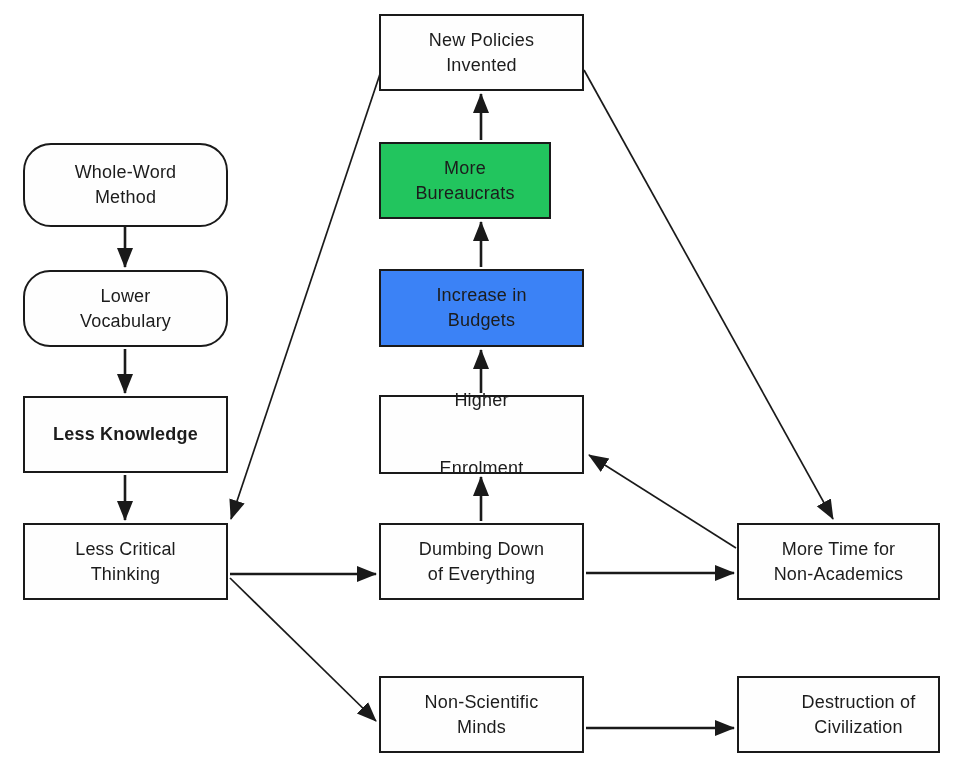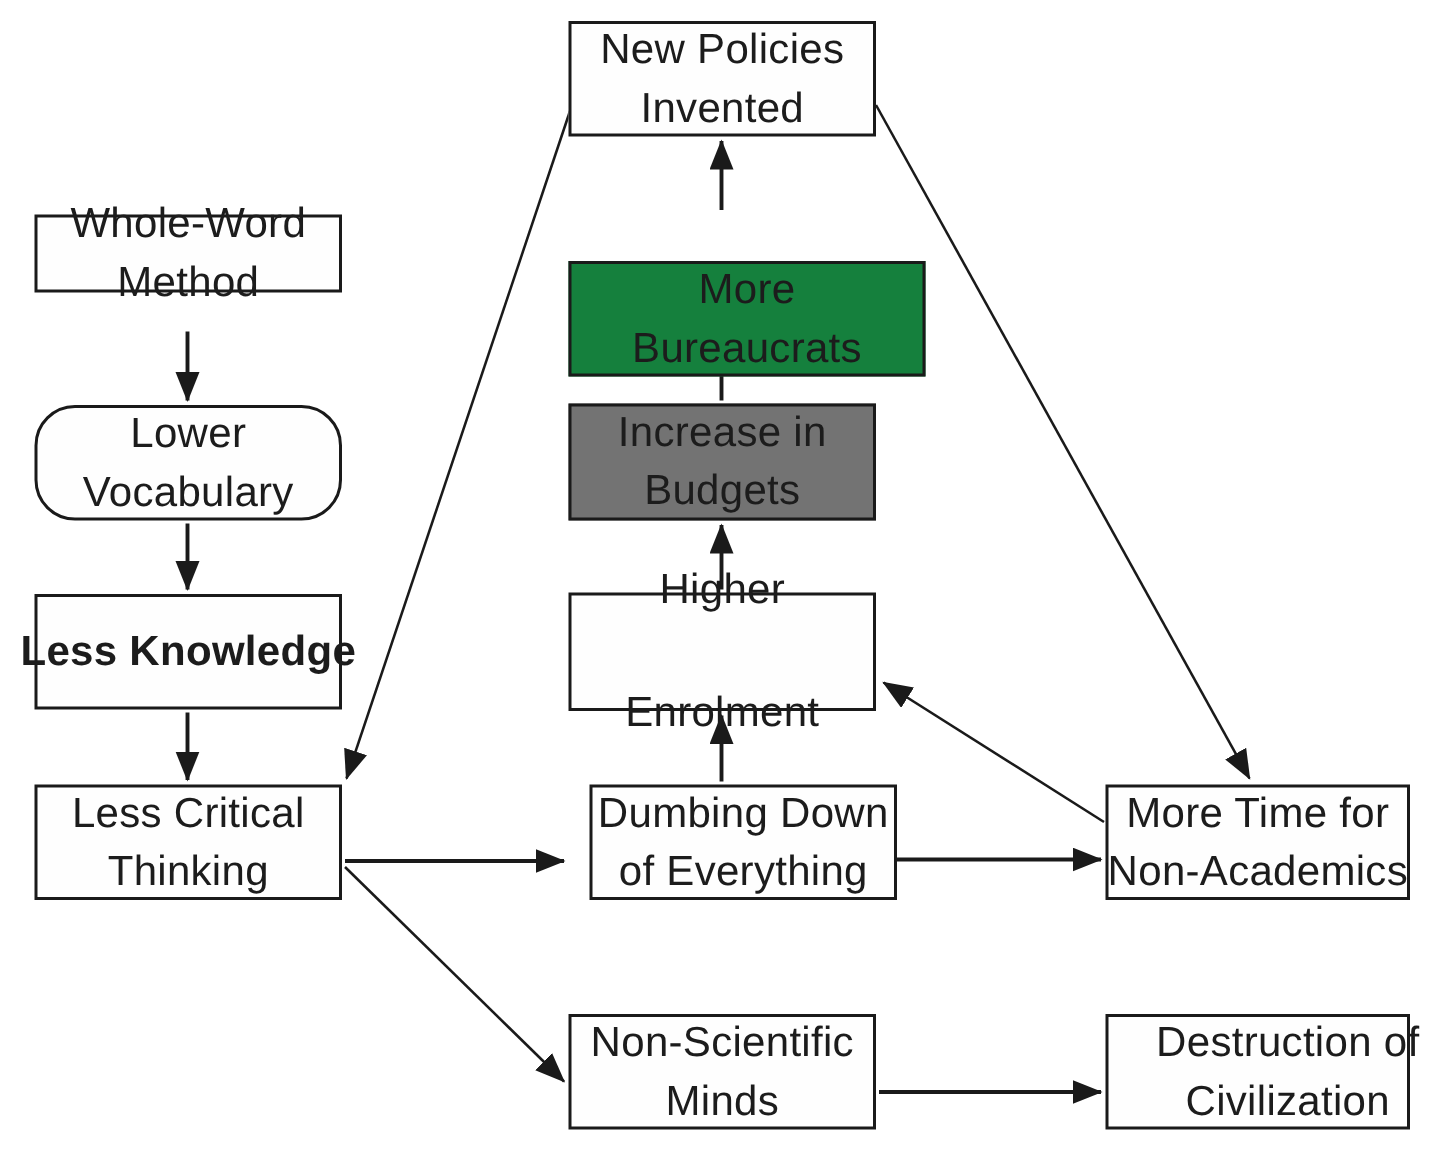--- a/index.html
+++ b/index.html
@@ -24,21 +24,21 @@
     position: absolute;
     box-sizing: border-box;
     border: 2px solid #1a1a1a;
     background: #fefefe;
     display: flex;
     flex-direction: column;
     align-items: center;
     justify-content: center;
     text-align: center;
     color: #1c1c1c;
-    font-size: 28px;
+    font-size: 18px;
     line-height: 1.38;
     letter-spacing: 0.2px;
   }
   .node-line {
     white-space: nowrap;
   }
 </style>
 </head>
 <body>
 
@@ -60,52 +60,52 @@
       <line x1="230" y1="574" x2="376" y2="574" stroke="#1a1a1a" stroke-width="2.6" marker-end="url(#ah)"></line>
       <line x1="586" y1="573" x2="734" y2="573" stroke="#1a1a1a" stroke-width="2.6" marker-end="url(#ah)"></line>
       <line x1="586" y1="728" x2="734" y2="728" stroke="#1a1a1a" stroke-width="2.6" marker-end="url(#ah)"></line>
       <line x1="380" y1="74" x2="231" y2="519" stroke="#1a1a1a" stroke-width="1.7" marker-end="url(#ah)"></line>
       <line x1="584" y1="70" x2="833" y2="519" stroke="#1a1a1a" stroke-width="1.7" marker-end="url(#ah)"></line>
       <line x1="736" y1="548" x2="589" y2="455" stroke="#1a1a1a" stroke-width="1.7" marker-end="url(#ah)"></line>
       <line x1="230" y1="578" x2="376" y2="721" stroke="#1a1a1a" stroke-width="1.7" marker-end="url(#ah)"></line>
     </svg>
   <div id="node-layer">
 
-  <div class="node" style="left: 23px; top: 143px; width: 205px; height: 52px; border-color: rgb(26, 26, 26); background: rgb(254, 254, 254); color: rgb(28, 28, 28);">
+  <div class="node" style="left: 23px; top: 143px; width: 205px; height: 84px; border-color: rgb(26, 26, 26); background: rgb(254, 254, 254); color: rgb(28, 28, 28); border-radius: 28px;">
         <div class="node-line">Whole-Word</div>
         <div class="node-line">Method</div>
       </div>
       <div class="node" style="left: 23px; top: 270px; width: 205px; height: 77px; border-color: rgb(26, 26, 26); background: rgb(254, 254, 254); color: rgb(28, 28, 28); border-radius: 27px;">
         <div class="node-line">Lower</div>
         <div class="node-line">Vocabulary</div>
       </div>
       <div class="node" style="left: 23px; top: 396px; width: 205px; height: 77px; border-color: rgb(26, 26, 26); background: rgb(254, 254, 254); color: rgb(28, 28, 28); font-weight: bold;">
         <div class="node-line">Less Knowledge</div>
       </div>
       <div class="node" style="left: 23px; top: 523px; width: 205px; height: 77px; border-color: rgb(26, 26, 26); background: rgb(254, 254, 254); color: rgb(28, 28, 28);">
         <div class="node-line">Less Critical</div>
         <div class="node-line">Thinking</div>
       </div>
       <div class="node" style="left: 379px; top: 14px; width: 205px; height: 77px; border-color: rgb(26, 26, 26); background: rgb(254, 254, 254); color: rgb(28, 28, 28);">
         <div class="node-line">New Policies</div>
         <div class="node-line">Invented</div>
       </div>
-      <div class="node" style="left: 379px; top: 142px; width: 238px; height: 77px; border-color: rgb(26, 26, 26); background: #15803d; color: rgb(28, 28, 28); margin-top: 32px;">
+      <div class="node" style="left: 379px; top: 142px; width: 172px; height: 77px; border-color: rgb(26, 26, 26); background: #22c55e; color: rgb(28, 28, 28);">
         <div class="node-line">More</div>
         <div class="node-line">Bureaucrats</div>
       </div>
-      <div class="node" style="left: 379px; top: 269px; width: 205px; height: 78px; border-color: rgb(26, 26, 26); background: #737373; color: rgb(28, 28, 28);">
+      <div class="node" style="left: 379px; top: 269px; width: 205px; height: 78px; border-color: rgb(26, 26, 26); background: #3b82f6; color: rgb(28, 28, 28);">
         <div class="node-line">Increase in</div>
         <div class="node-line">Budgets</div>
       </div>
       <div class="node" style="left: 379px; top: 395px; width: 205px; height: 79px; border-color: rgb(26, 26, 26); background: rgb(254, 254, 254); color: rgb(28, 28, 28); gap: 43px;">
         <div class="node-line">Higher</div>
         <div class="node-line">Enrolment</div>
       </div>
-      <div class="node" style="left: 379px; top: 523px; width: 205px; height: 77px; border-color: rgb(26, 26, 26); background: rgb(254, 254, 254); color: rgb(28, 28, 28); margin-left: 14px;">
+      <div class="node" style="left: 379px; top: 523px; width: 205px; height: 77px; border-color: rgb(26, 26, 26); background: rgb(254, 254, 254); color: rgb(28, 28, 28);">
         <div class="node-line">Dumbing Down</div>
         <div class="node-line">of Everything</div>
       </div>
       <div class="node" style="left: 737px; top: 523px; width: 203px; height: 77px; border-color: rgb(26, 26, 26); background: rgb(254, 254, 254); color: rgb(28, 28, 28);">
         <div class="node-line">More Time for</div>
         <div class="node-line">Non-Academics</div>
       </div>
       <div class="node" style="left: 379px; top: 676px; width: 205px; height: 77px; border-color: rgb(26, 26, 26); background: rgb(254, 254, 254); color: rgb(28, 28, 28);">
         <div class="node-line">Non-Scientific</div>
         <div class="node-line">Minds</div>

